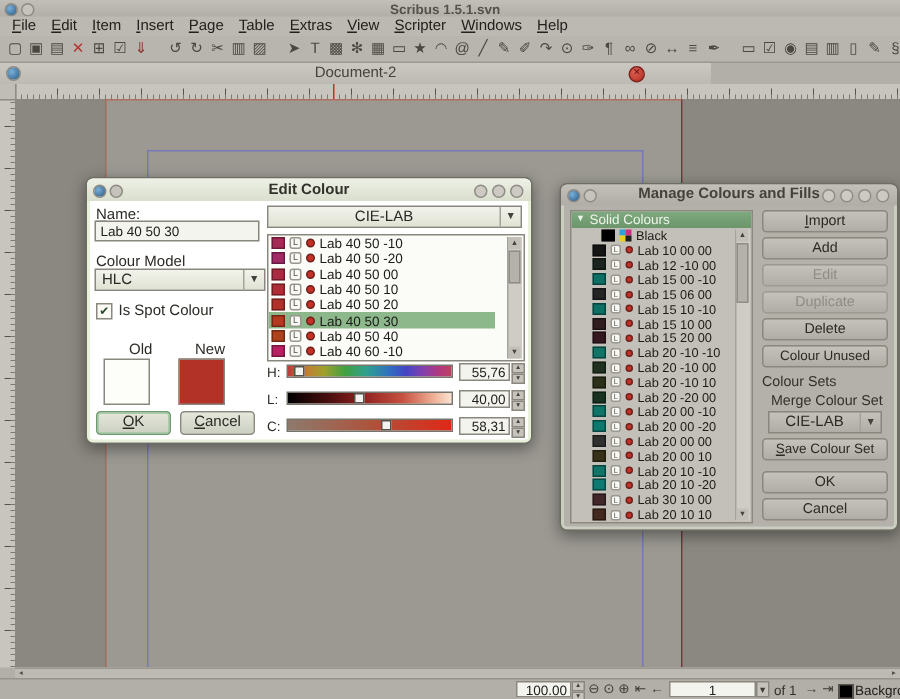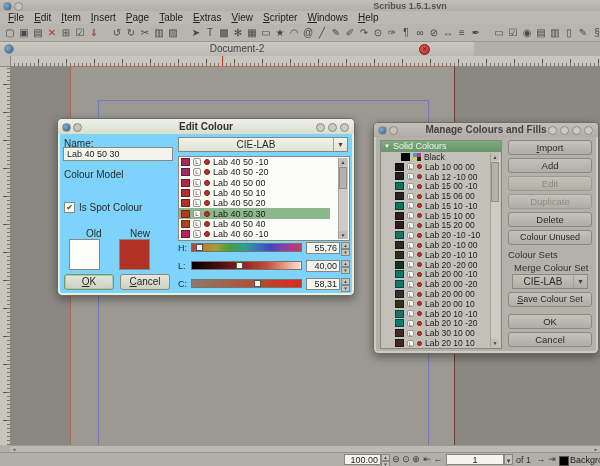--- a/index.html
+++ b/index.html
@@ -2,21 +2,21 @@
 <html><head>
 <meta charset="utf-8">
 <style>
   html,body{margin:0;padding:0;}
   #app{position:relative;width:600px;height:466px;background:#b2afa8;overflow:hidden;
        font-family:"Liberation Sans",sans-serif;color:#2c2a25;-webkit-font-smoothing:antialiased;}
   .abs{position:absolute;}
 
   
   #titlebar{left:0;top:0;width:600px;height:11px;background:linear-gradient(#c2bfb8,#b2afa8);}
-  #titlebar .title{left:260px;top:1px;width:300px;text-align:center;font-size:9px;font-weight:bold;color:#55524b;}
+  #titlebar .title{left:260px;top:1px;width:300px;font-size:9px;font-weight:bold;color:#55524b;}
   .wm-circle{width:7px;height:7px;border-radius:50%;background:#c6c3bc;border:1px solid #8e8b84;}
   .logo-circle{background:radial-gradient(circle at 35% 35%,#7ab0d8,#2a5a88);}
   #menubar{left:0;top:11px;width:600px;height:13px;background:#bcb9b2;display:flex;align-items:center;padding-left:3px;box-sizing:border-box;}
   .menu-item{font-size:10px;color:#23211d;padding:0 5px;}
   .menu-item::first-letter{text-decoration:underline;}
   #toolbar{left:0;top:24px;width:600px;height:18px;background:#b8b5ae;border-bottom:1px solid #9b988f;display:flex;align-items:center;padding-left:3px;box-sizing:border-box;overflow:hidden;}
   .tbi{width:14px;height:13px;font-size:10px;line-height:13px;text-align:center;color:#4b4841;flex:none;}
   .tbi.gap{width:9px;}
 
   
@@ -75,21 +75,21 @@
   .mn::first-letter{text-decoration:underline;}
   .select{background:linear-gradient(#f2f3ec,#dfe3d3);border:1px solid #8a877e;font-size:10px;box-sizing:border-box;}
   .select .sel-label{position:absolute;left:0;right:14px;top:0;bottom:0;text-align:center;line-height:14px;overflow:hidden;white-space:nowrap;}
   .select .sel-arrow{position:absolute;right:0;top:0;bottom:0;width:13px;border-left:1px solid #a5a29a;font-size:7px;line-height:14px;text-align:center;color:#44423c;}
   .vscroll{position:absolute;top:1px;bottom:1px;right:1px;width:9px;background:#cfccc5;border-left:1px solid #a5a29a;}
   .vscroll .up,.vscroll .dn{position:absolute;left:0;width:8px;height:8px;font-size:5px;line-height:8px;text-align:center;color:#44423c;background:#c2bfb8;}
   .vscroll .up{top:0;}.vscroll .dn{bottom:0;}
   .vscroll .thumb{position:absolute;left:0;top:9px;width:8px;height:22px;background:#b5b2ab;border:1px solid #908d86;box-sizing:border-box;}
 
   
-  #edit-dialog{left:57px;top:118px;width:296px;height:176px;background:#7dd3fc;border:1px solid #6d6d62;box-shadow:inset 0 0 0 2px #e8f0da,0 3px 10px rgba(0,0,0,.4);}
+  #edit-dialog{left:57px;top:118px;width:296px;height:176px;background:#ffffff;border:1px solid #6d6d62;box-shadow:inset 0 0 0 2px #e8f0da,0 3px 10px rgba(0,0,0,.4);}
   #edit-dialog .dlg-title{background:linear-gradient(#eef1e6,#d9decd);color:#33312b;line-height:15px;}
   .label{font-size:10px;color:#2c2a25;}
   #ed-name-input{left:5px;top:28px;width:110px;height:14px;padding:0 3px;line-height:13px;overflow:hidden;white-space:nowrap;}
   #ed-model-select{left:5px;top:60px;width:114px;height:15px;}
   #ed-spot{left:6px;top:83px;display:flex;align-items:center;gap:4px;}
   #ed-spot .box{width:9px;height:9px;background:#fbfbf6;border:1px solid #8a877e;font-size:8px;line-height:9px;text-align:center;color:#2c4a2c;}
   .swatch{border:1px solid #8a877e;box-sizing:border-box;}
   #ed-ok{left:6px;top:155px;width:50px;height:16px;}
   #ed-cancel{left:62px;top:155px;width:50px;height:16px;}
   #ed-set-select{left:120px;top:18px;width:170px;height:15px;}
@@ -259,20 +259,24 @@
     <span class="abs wm-circle" style="left:15px;top:4px;"></span>
     <span class="abs dlg-circles" style="right:5px;">
         <i></i>
         <i></i>
         <i></i>
       </span>
 
     <div class="abs label mn" style="left:6px;top:19px;">Name:</div>
     <div class="abs field" id="ed-name-input">Lab 40 50 30</div>
     <div class="abs label" style="left:6px;top:50px;">Colour Model</div>
+    <div class="abs select" id="ed-model-select">
+      <span class="sel-label" style="text-align:left;padding-left:4px;">HLC</span>
+      <span class="sel-arrow">▼</span>
+    </div>
     <div class="abs" id="ed-spot">
       <span class="box">✔</span>
       <span class="label">Is Spot Colour</span>
     </div>
     <div class="abs label" style="left:28px;top:109px;">Old</div>
     <div class="abs label" style="left:72px;top:109px;">New</div>
     <div class="abs swatch" style="left:11px;top:120px;width:31px;height:31px;background:#fdfdfa;"></div>
     <div class="abs swatch" style="left:61px;top:120px;width:31px;height:31px;background:#b23228;"></div>
     <div class="abs btn default mn" id="ed-ok">OK</div>
     <div class="abs btn mn" id="ed-cancel">Cancel</div>

